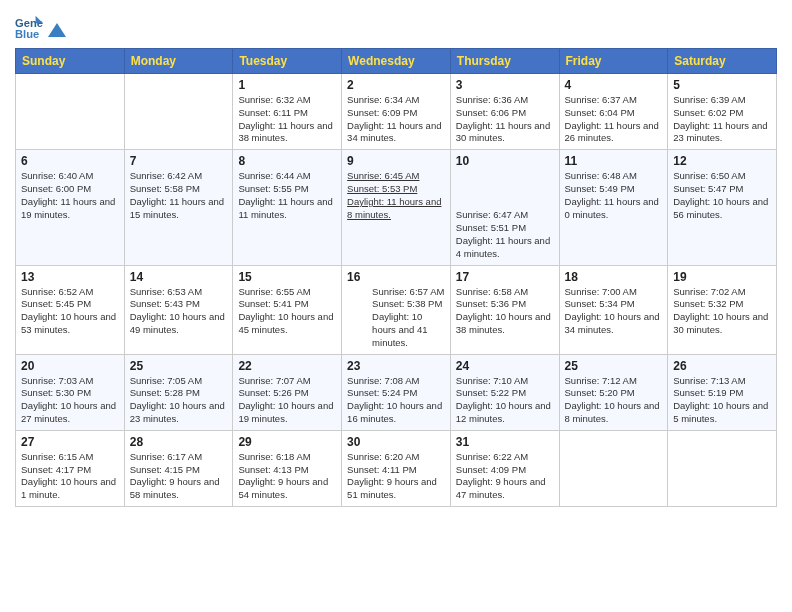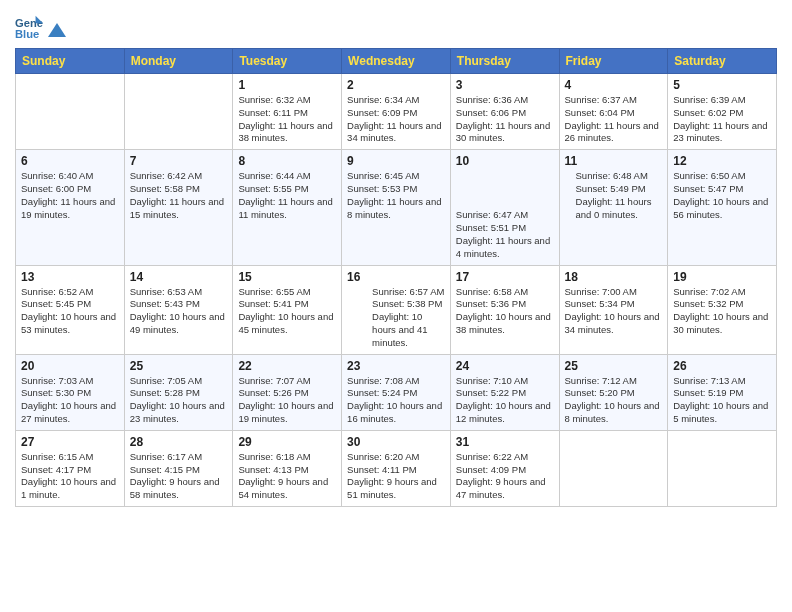--- a/index.html
+++ b/index.html
@@ -193,37 +193,37 @@
             <div class="cell-content">
               <div class="day-num">8</div>
               <div class="cell-text" style="white-space: pre-line;">Sunrise: 6:44 AM
 Sunset: 5:55 PM
 Daylight: 11 hours and 11 minutes.</div>
             </div>
           </td>
           <td>
             <div class="cell-content">
               <div class="day-num">9</div>
-              <div class="cell-text" style="white-space: pre-line;">Sunrise: 6:45 AM
+              <div class="cell-text" style="white-space: pre-line; text-decoration: underline;">Sunrise: 6:45 AM
 Sunset: 5:53 PM
 Daylight: 11 hours and 8 minutes.</div>
             </div>
           </td>
           <td>
             <div class="cell-content">
               <div class="day-num">10</div>
               <div class="cell-text" style="white-space: pre-line; margin-top: 41px;">Sunrise: 6:47 AM
 Sunset: 5:51 PM
 Daylight: 11 hours and 4 minutes.</div>
             </div>
           </td>
           <td>
             <div class="cell-content">
               <div class="day-num">11</div>
-              <div class="cell-text" style="white-space: pre-line; margin-left: 11px;">Sunrise: 6:48 AM
+              <div class="cell-text" style="white-space: pre-line;">Sunrise: 6:48 AM
 Sunset: 5:49 PM
 Daylight: 11 hours and 0 minutes.</div>
             </div>
           </td>
           <td>
             <div class="cell-content">
               <div class="day-num">12</div>
               <div class="cell-text" style="white-space: pre-line;">Sunrise: 6:50 AM
 Sunset: 5:47 PM
 Daylight: 10 hours and 56 minutes.</div>

